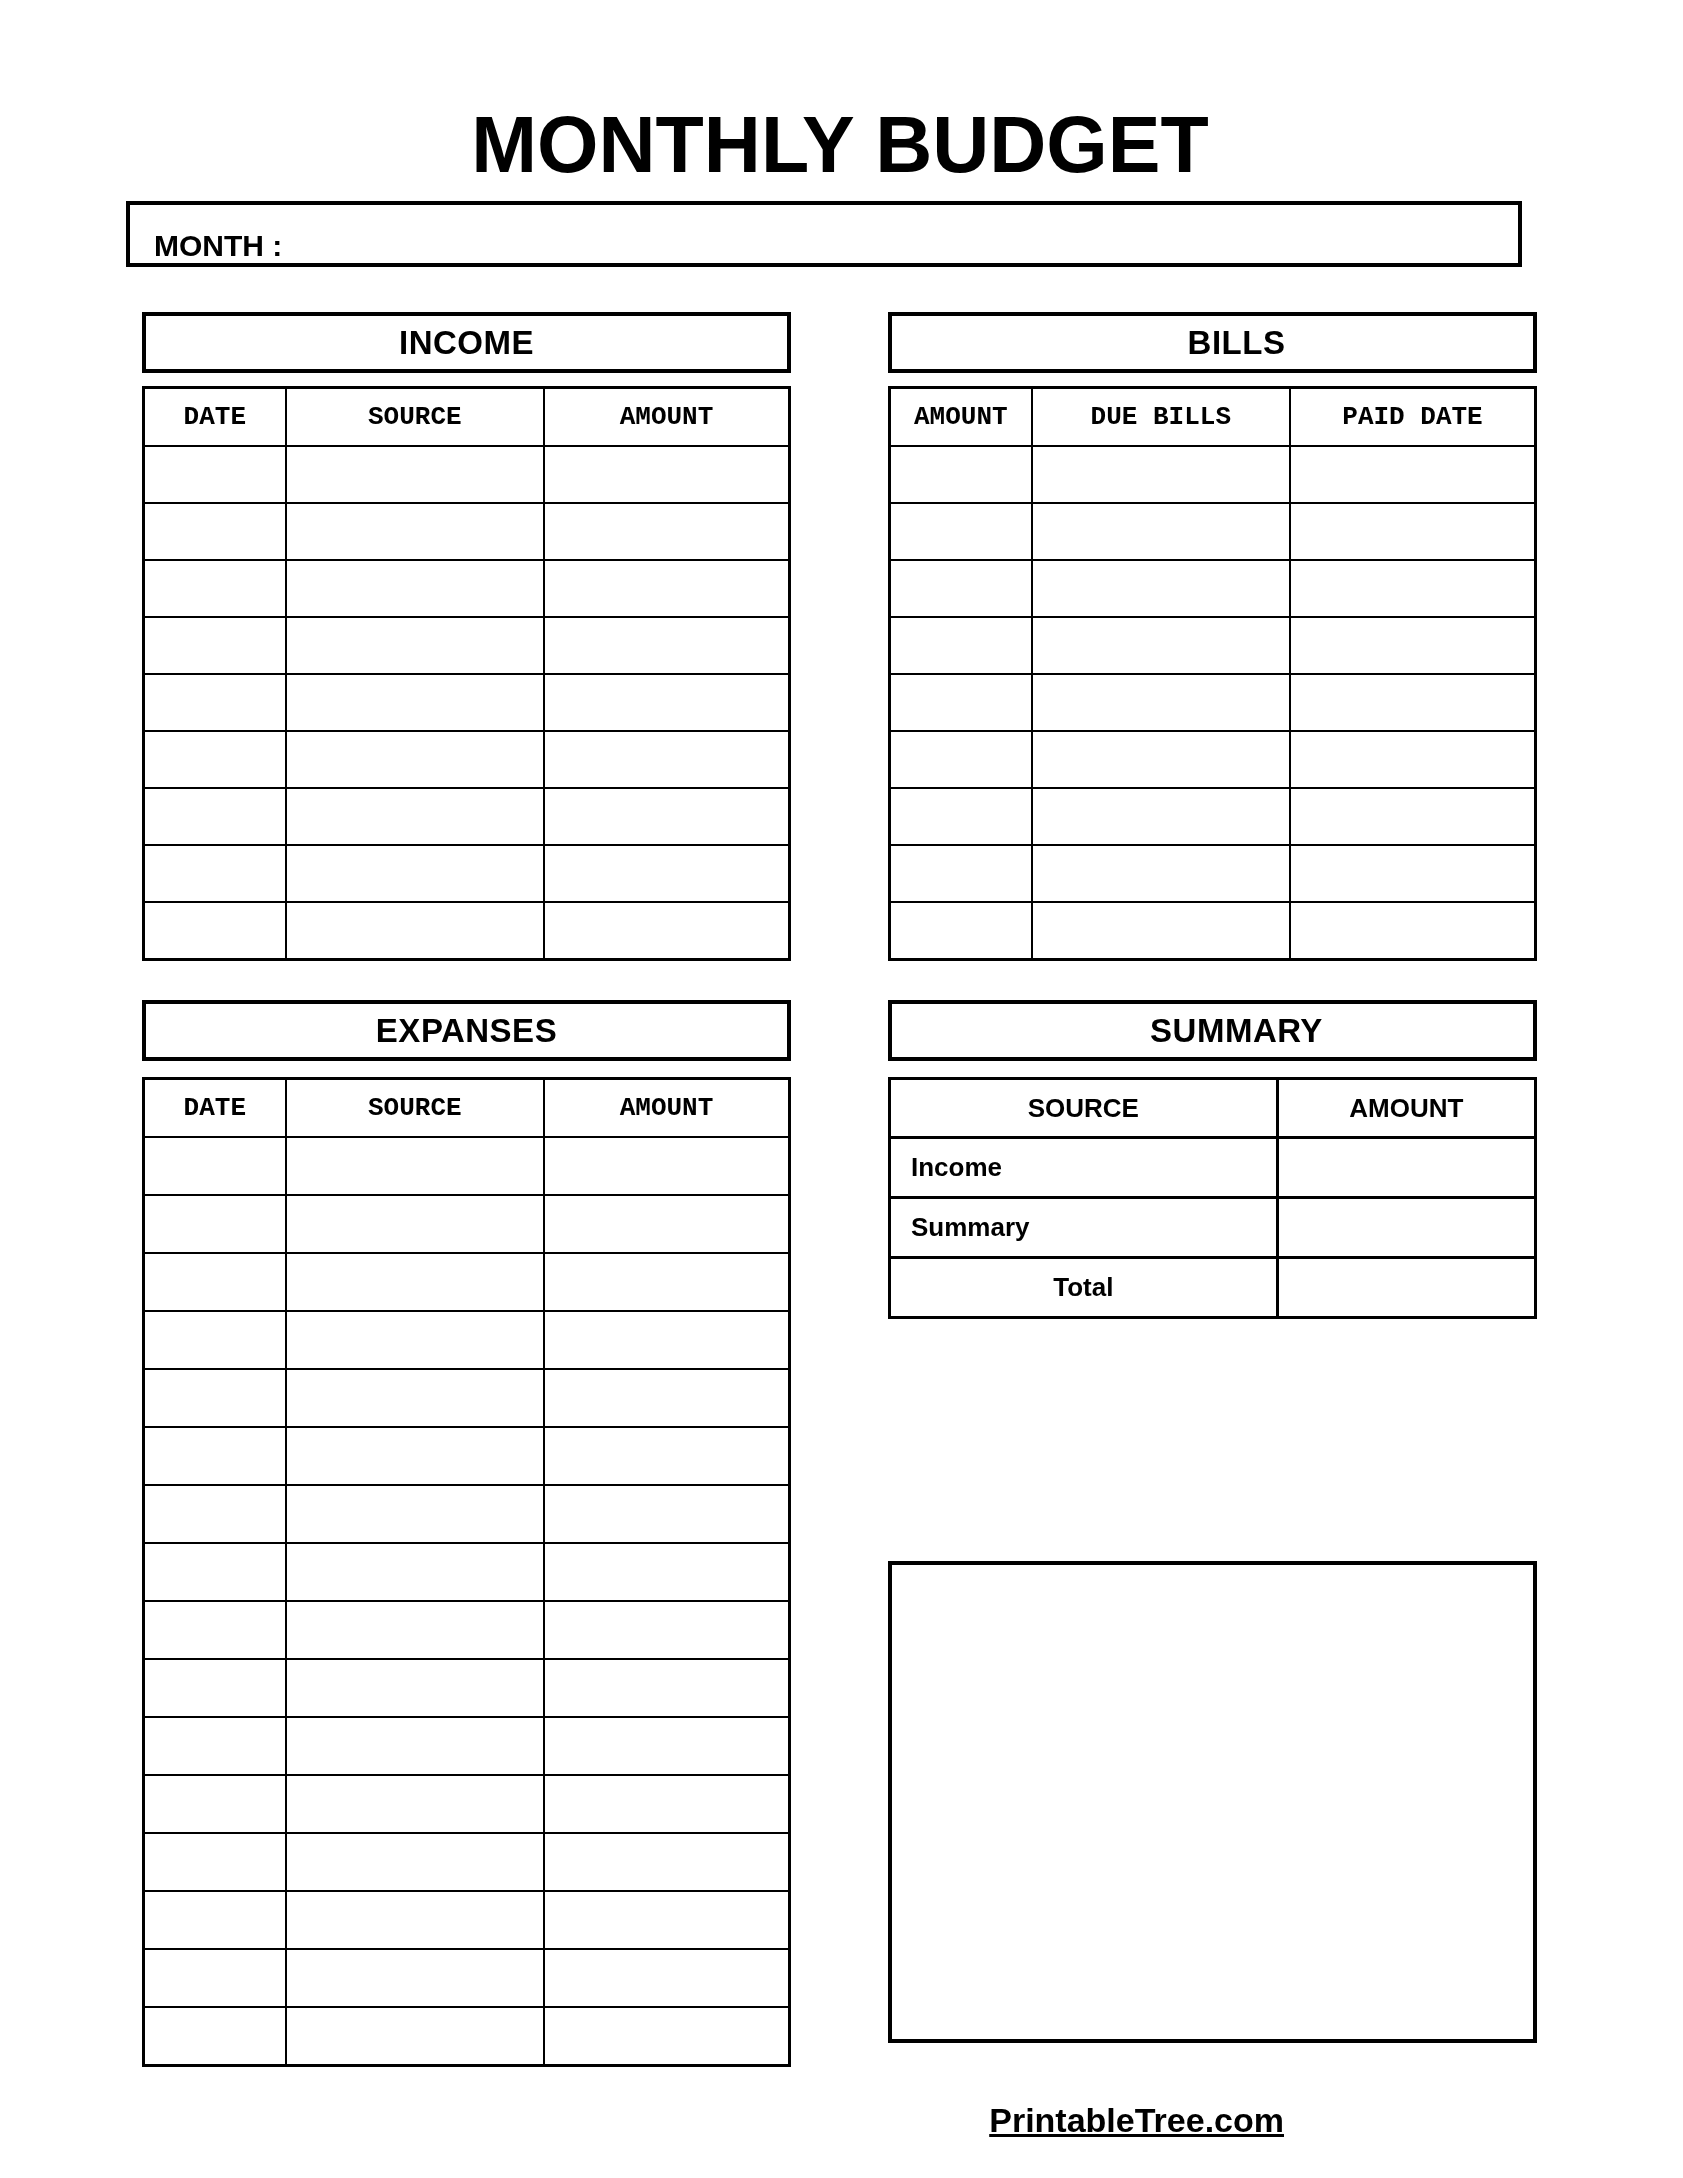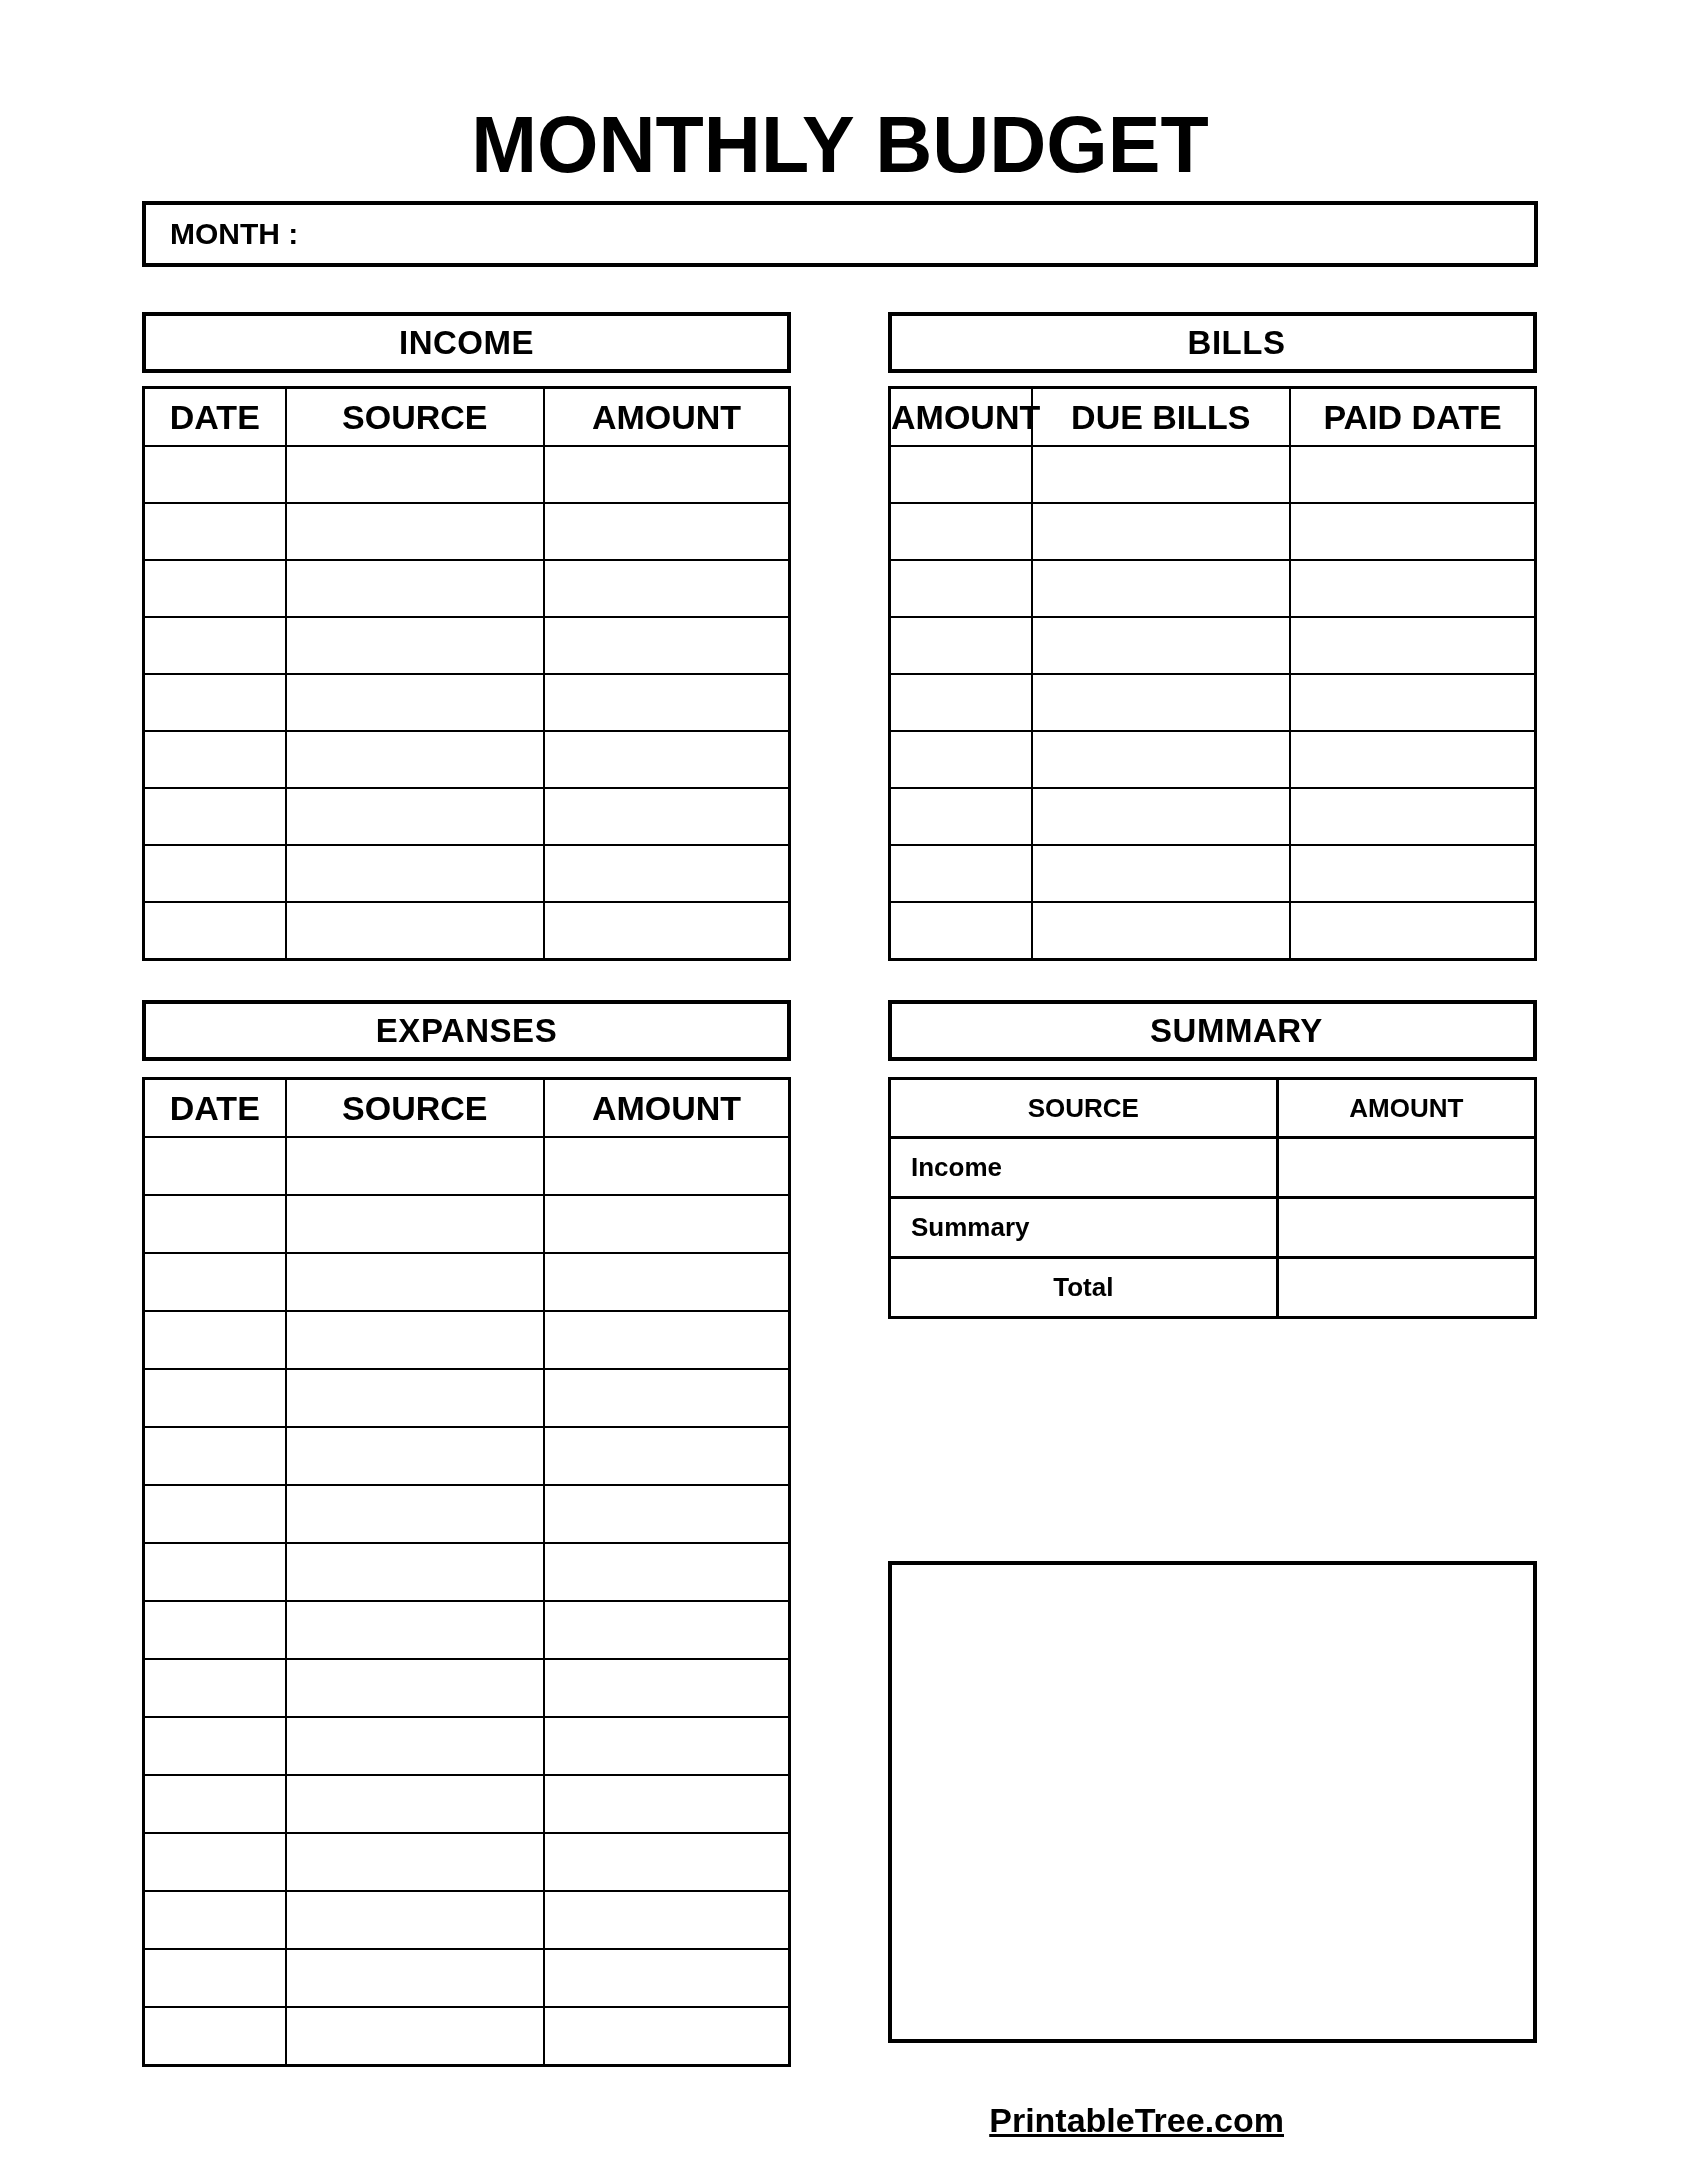--- a/index.html
+++ b/index.html
@@ -23,27 +23,27 @@
     width: 1396px;
     text-align: center;
     font-size: 79px;
     font-weight: bold;
     line-height: 1.0;
     letter-spacing: 0px;
     white-space: nowrap;
   }
 
   .month-box {
-    left: 142px;
+    left: 126px;
     top: 201px;
     width: 1396px;
     height: 66px;
     border: 4px solid #000;
     display: flex;
-    align-items: center;
+    align-items: flex-end;
   }
   .month-label {
     font-size: 30px;
     font-weight: bold;
     padding-left: 24px;
     white-space: pre;
   }
   .month-value-area { flex: 1; height: 100%; }
 
   .col-left  { left: 142px; }
@@ -63,25 +63,26 @@
 
   table.grid {
     border-collapse: collapse;
     table-layout: fixed;
     width: 649px;
     border: 3px solid #000;
   }
   table.grid th {
     border: 2px solid #000;
     height: 56px;
-    font-size: 34px;
+    font-size: 26px;
     font-weight: bold;
     text-align: center;
     vertical-align: middle;
     padding: 0;
+    font-family: Liberation Mono, monospace;
   }
   table.grid td {
     border: 2px solid #000;
     height: 55px;
     padding: 0;
   }
   table.grid.tall-rows td { height: 56px; }
 
   table.summary-grid {
     border-collapse: collapse;

